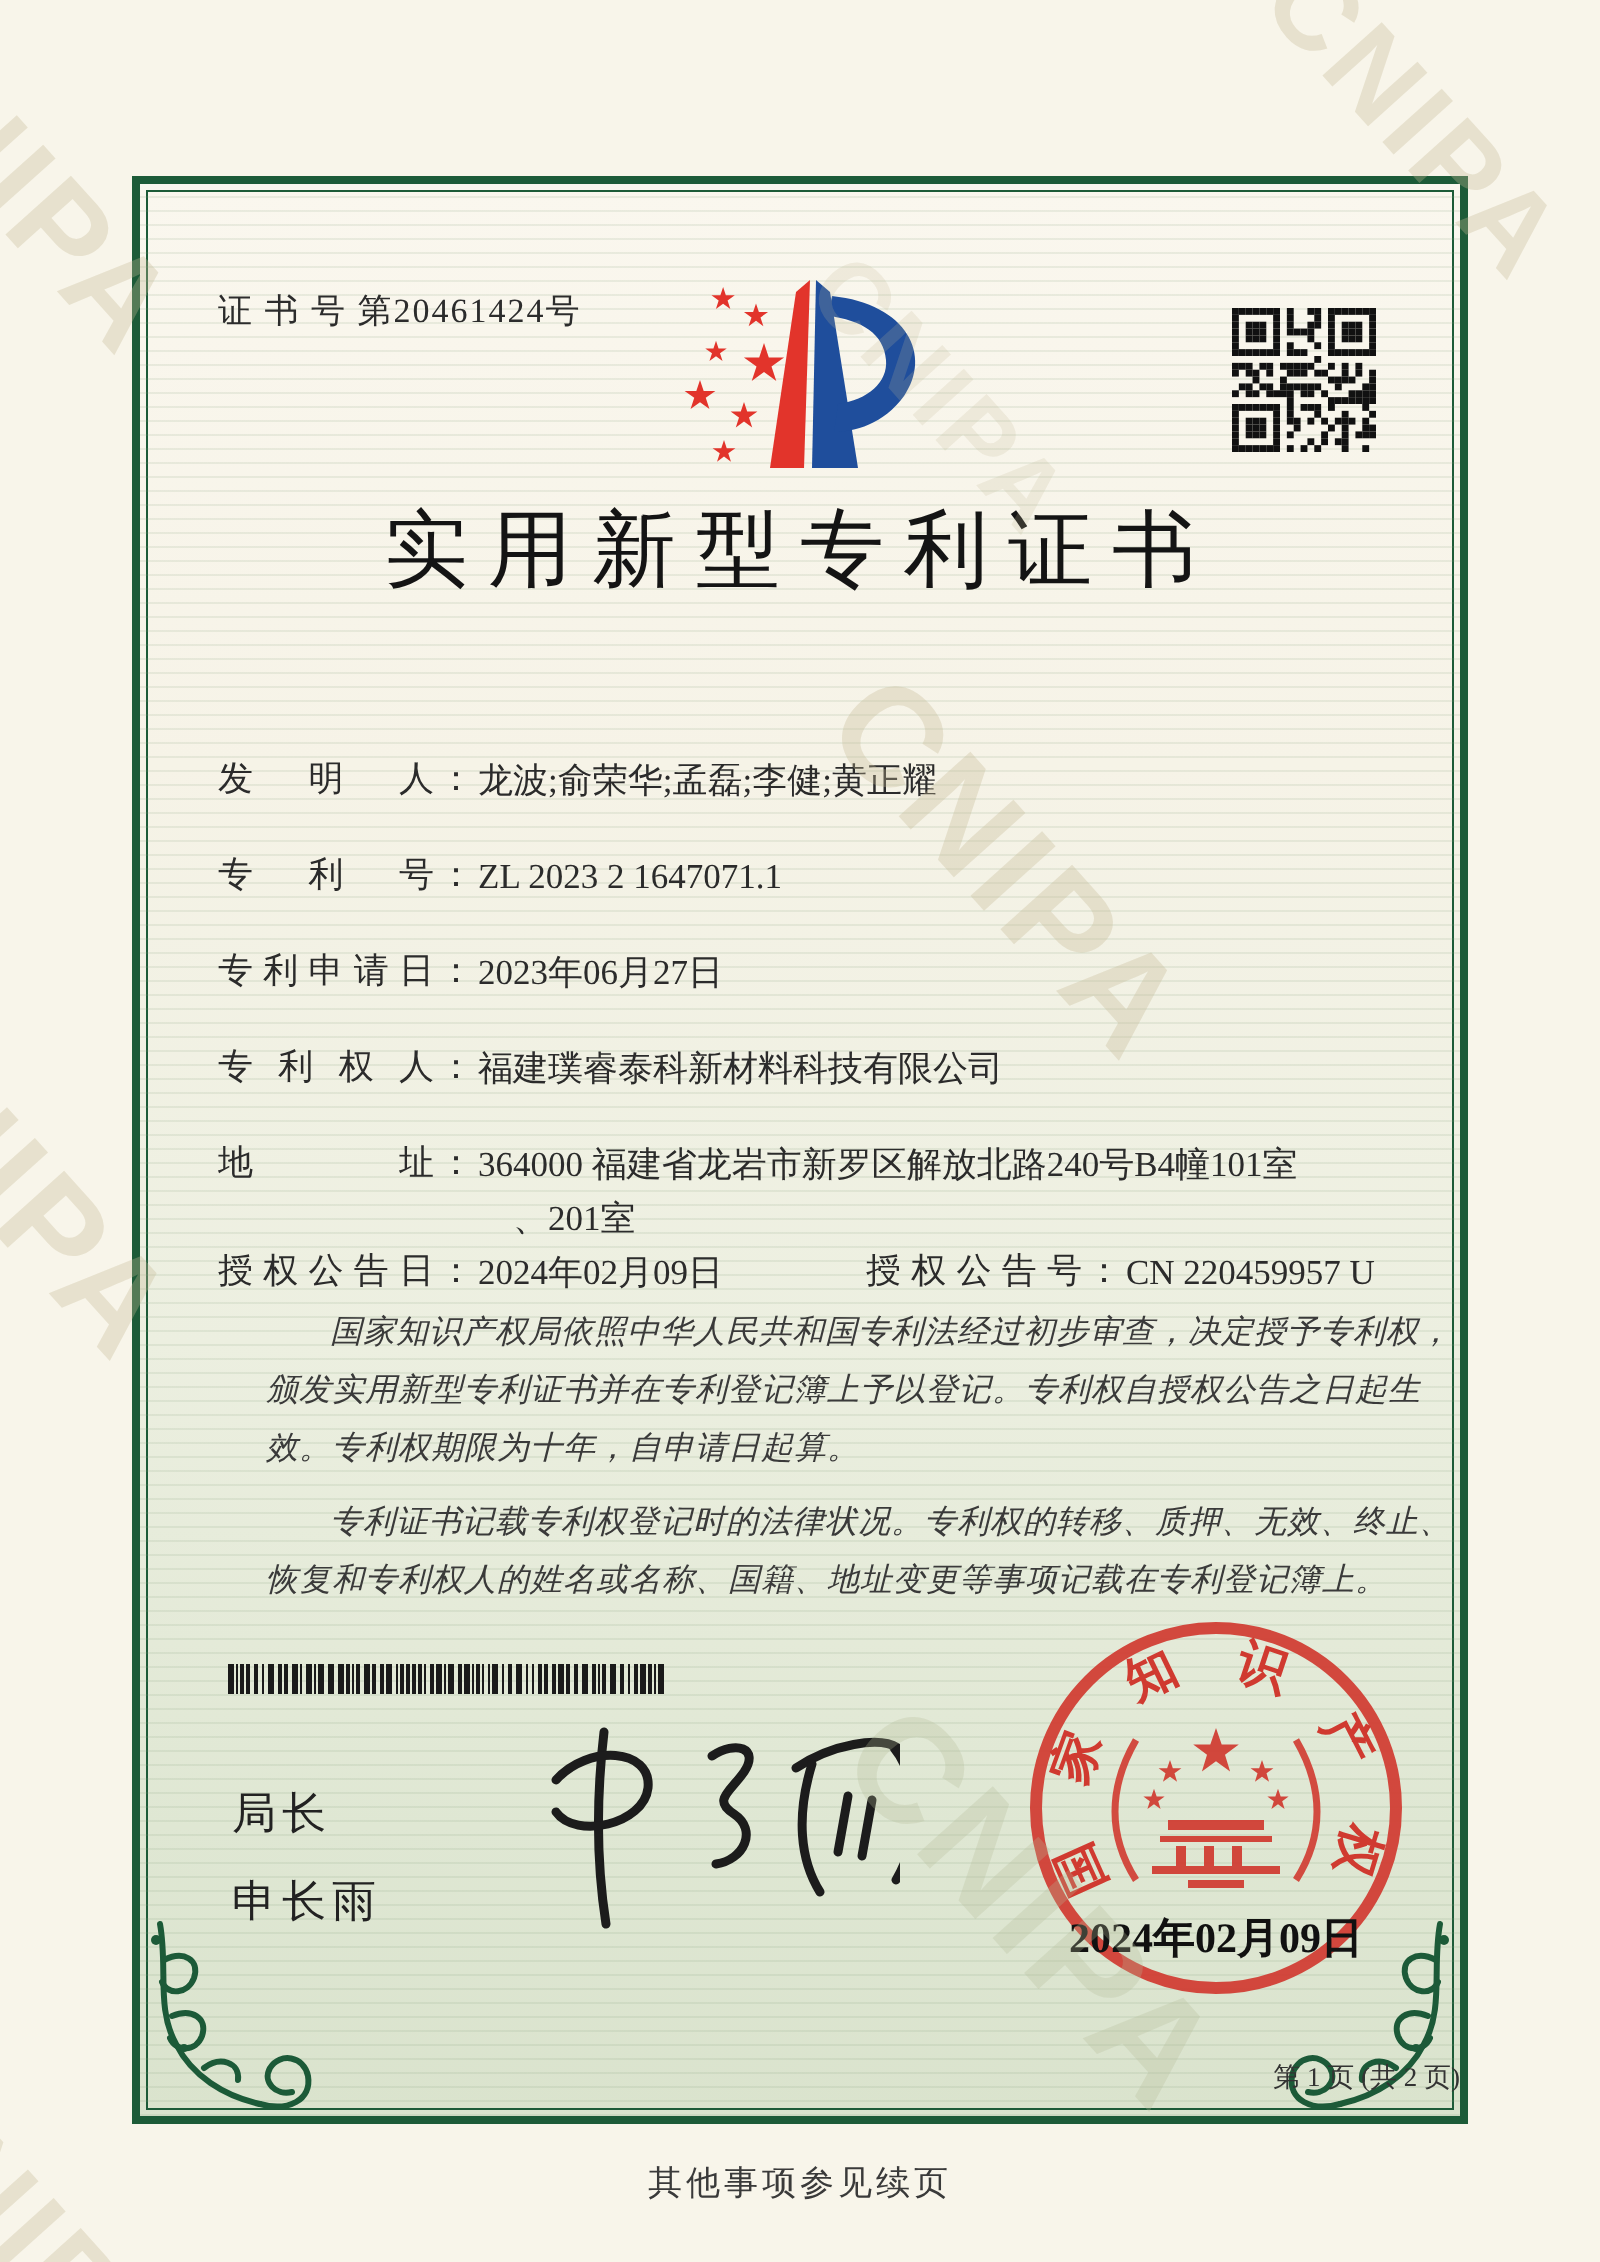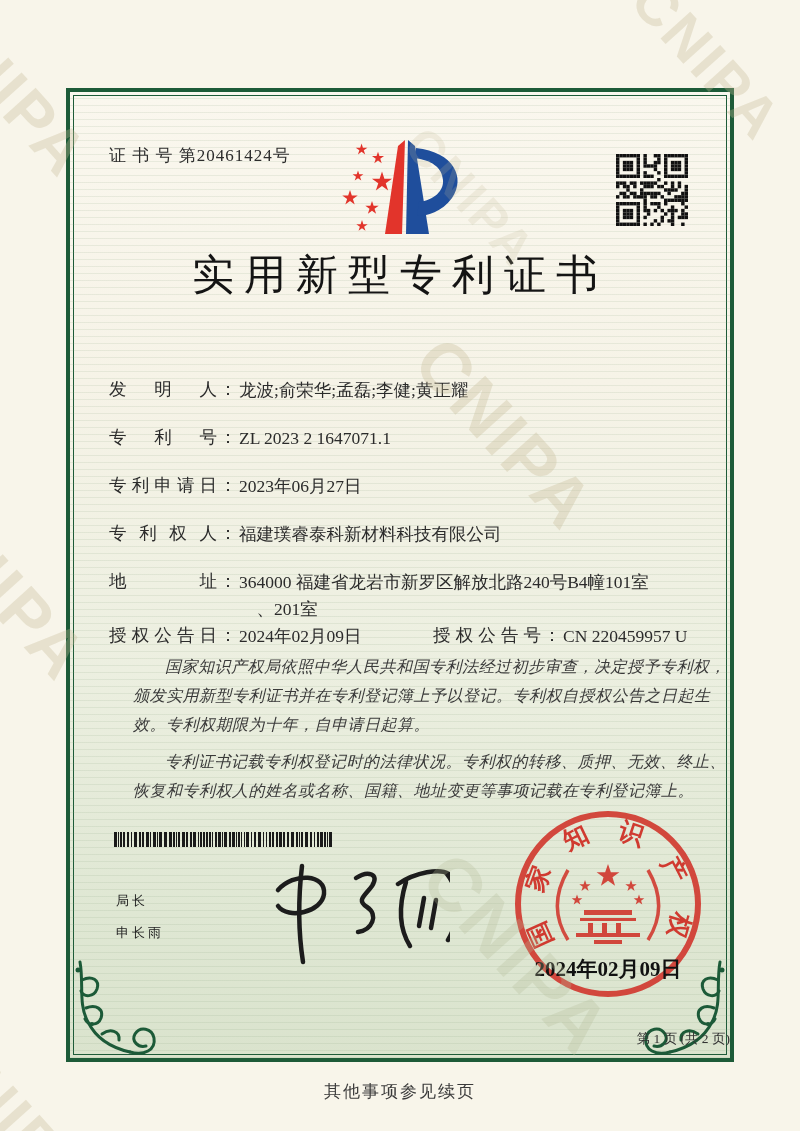--- a/index.html
+++ b/index.html
@@ -31,21 +31,21 @@
   .flabel{display:inline-block;width:108px;text-align:justify;text-align-last:justify;vertical-align:top;}
   .fcolon{display:inline-block;width:22px;vertical-align:top;text-align:center;}
   .fvalue{display:inline-block;max-width:460px;vertical-align:top;white-space:pre-line;line-height:1.55;}
   .fpair2{position:absolute;left:324px;top:0;}
 
   .paras{position:absolute;left:39px;top:560px;width:596px;margin-left:24px;}
   .paras p{font-style:italic;font-size:16px;line-height:1.82;color:#3a3a3a;
            text-indent:2em;margin:0 0 8px 0;letter-spacing:0.5px;}
 
   .director{position:absolute;left:46px;top:800px;font-family:"Liberation Sans",sans-serif;
-            font-size:13px;color:#222;letter-spacing:3px;}
+            font-size:22px;color:#222;letter-spacing:3px;}
   .director div{margin-bottom:14px;}
 
   .pagefoot{position:absolute;left:0;top:938px;width:100%;text-align:right;
             font-size:13.5px;color:#333;}
 
   .note{position:absolute;left:0;top:1080px;width:100%;text-align:center;z-index:3;
         font-size:17px;color:#3a3a3a;letter-spacing:2px;}
 
   svg{display:block;}
   .abs{position:absolute;}

